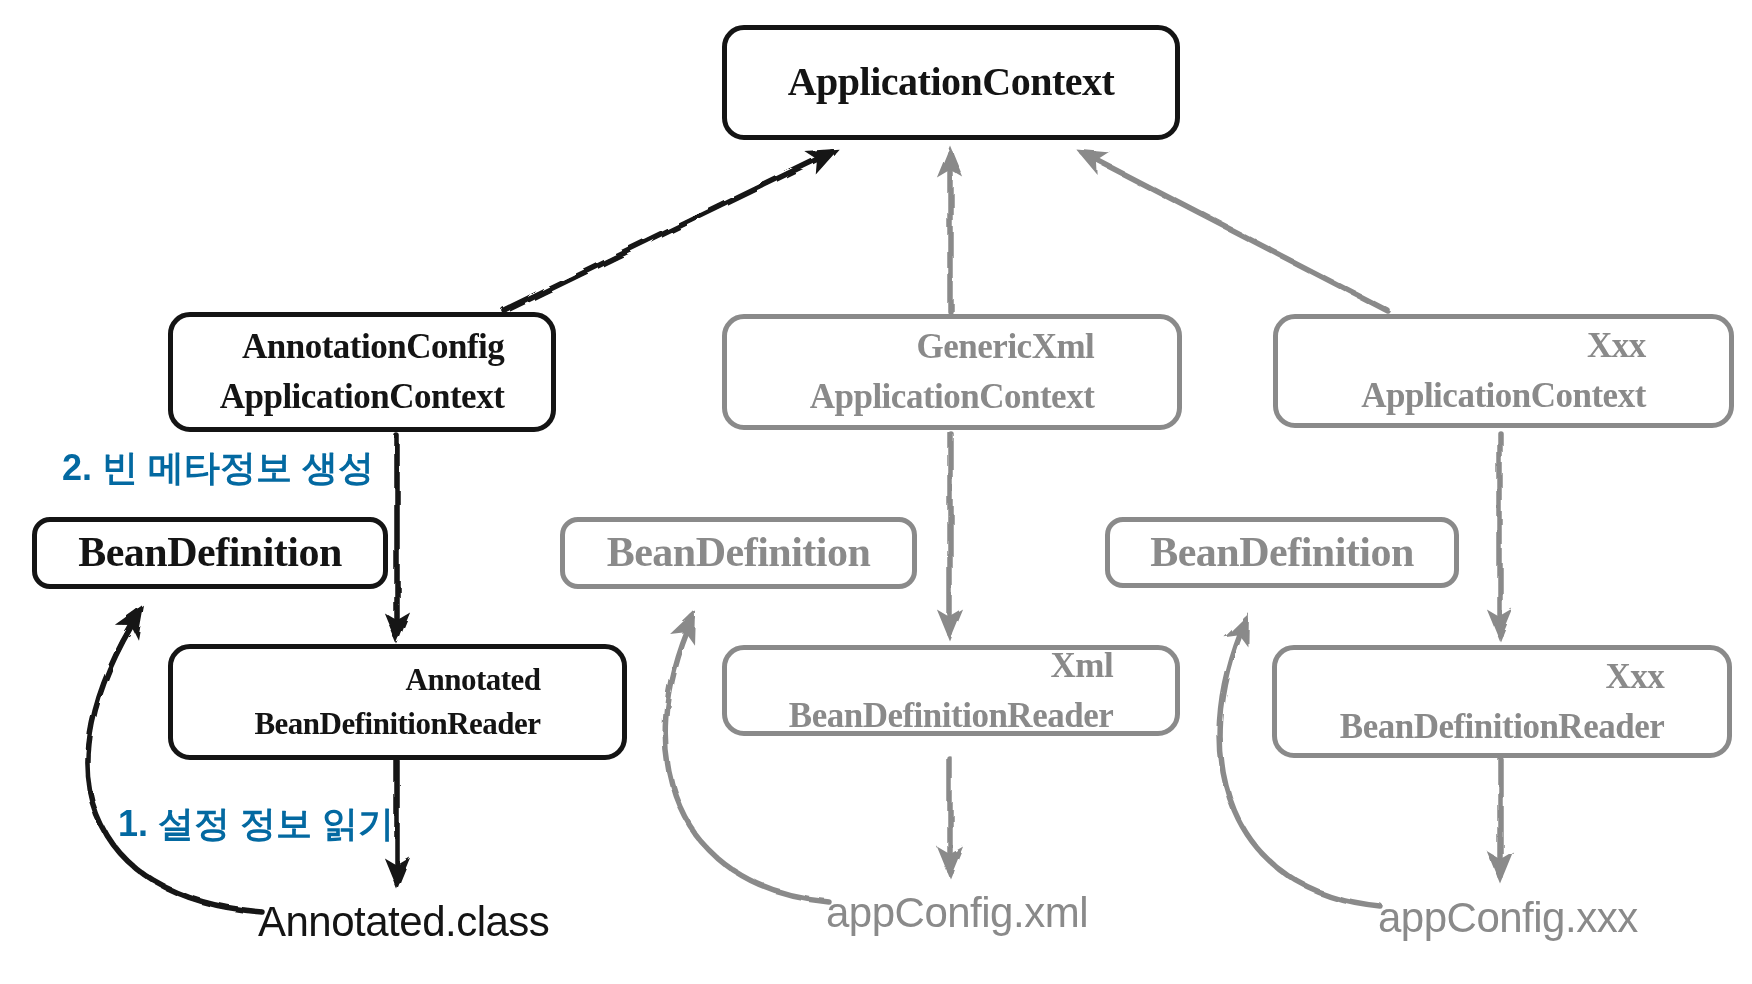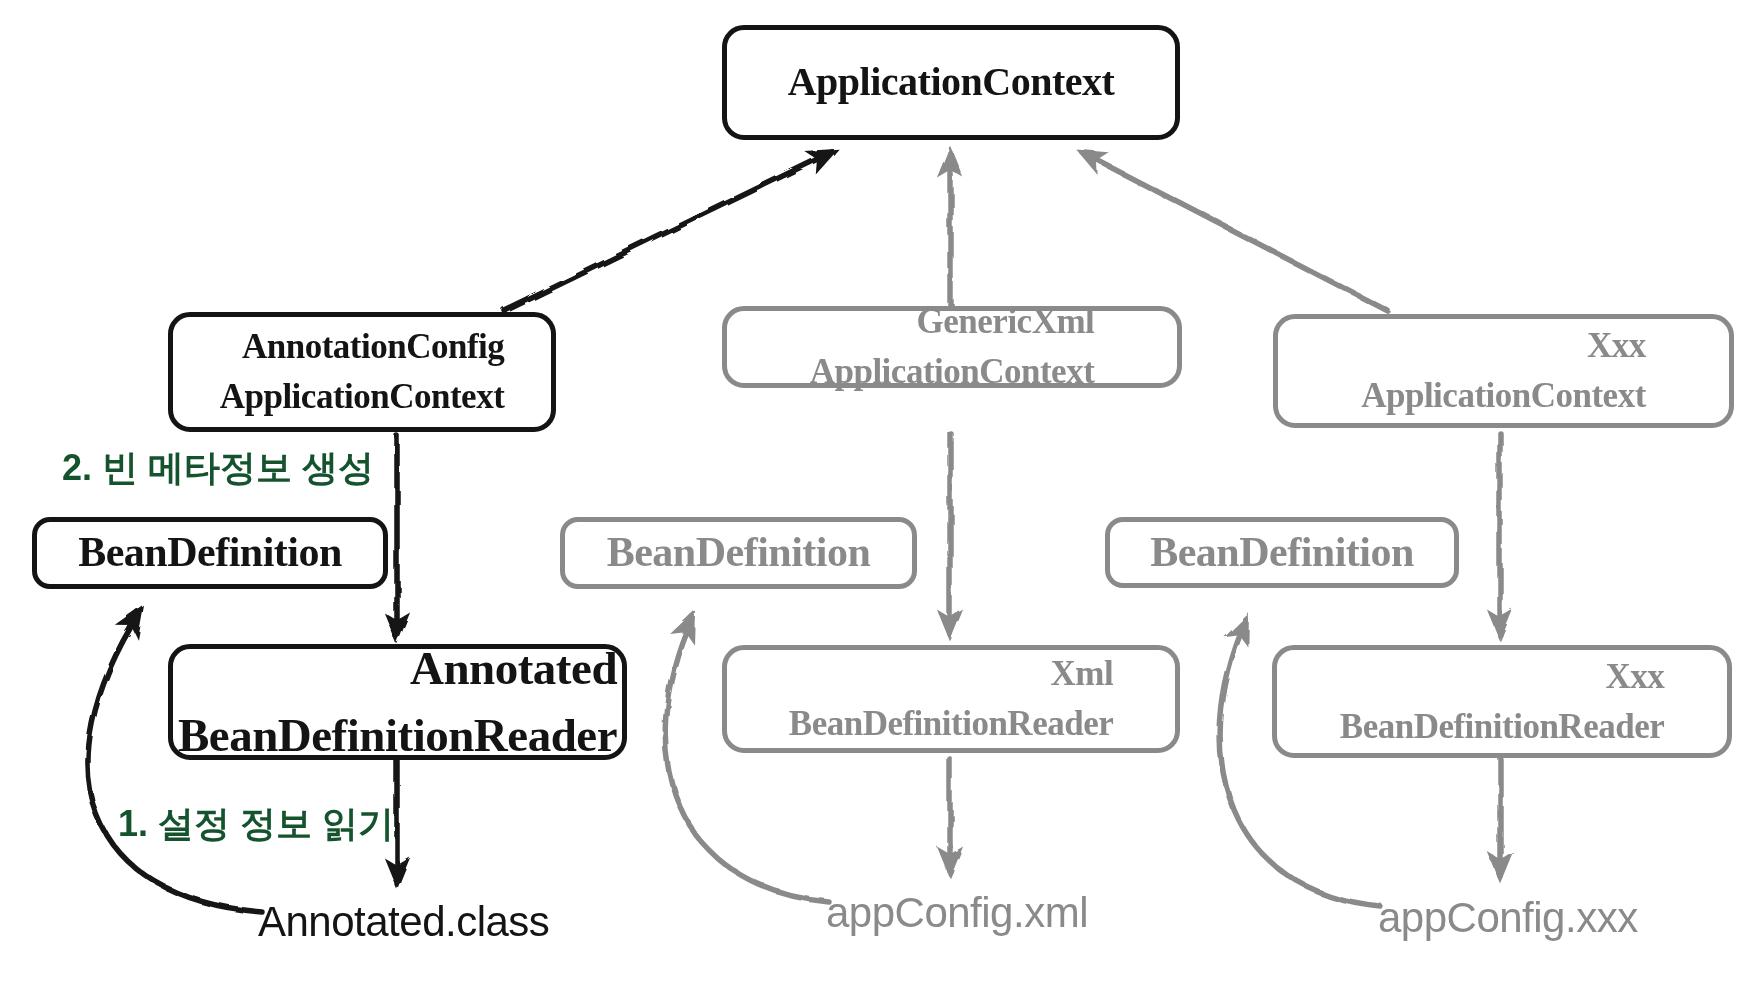--- a/index.html
+++ b/index.html
@@ -30,35 +30,35 @@
     white-space: pre-line;
     line-height: 1.42;
     letter-spacing: -0.5px;
     font-family: Liberation Serif, serif;
   }
   .node.black { border: 5px solid #141414; color: #141414; }
   .node.gray  { border: 5px solid #8a8a8a; color: #8a8a8a; }
 
   .root-node      { left: 722px;  top: 25px;  width: 458px; height: 115px; font-size: 40px; }
   .ctx-annotation { left: 168px;  top: 312px; width: 388px; height: 120px; font-size: 35px; }
-  .ctx-genericxml { left: 722px;  top: 306px; width: 460px; height: 82px; font-size: 35px; }
+  .ctx-genericxml { left: 722px;  top: 314px; width: 460px; height: 116px; font-size: 35px; }
   .ctx-xxx        { left: 1273px; top: 314px; width: 461px; height: 114px; font-size: 35px; }
   .bd-annotation  { left: 32px;   top: 517px; width: 356px; height: 72px;  font-size: 42px; border-radius: 18px; }
   .bd-genericxml  { left: 560px;  top: 517px; width: 357px; height: 72px;  font-size: 42px; border-radius: 18px; }
   .bd-xxx         { left: 1105px; top: 517px; width: 354px; height: 71px;  font-size: 42px; border-radius: 18px; }
-  .rd-annotation  { left: 168px;  top: 644px; width: 459px; height: 116px; font-size: 47px; }
-  .rd-genericxml  { left: 722px;  top: 645px; width: 458px; height: 108px; font-size: 35px; }
+  .rd-annotation  { left: 168px;  top: 644px; width: 459px; height: 116px; font-size: 31px; }
+  .rd-genericxml  { left: 722px;  top: 645px; width: 458px; height: 91px; font-size: 35px; }
   .rd-xxx         { left: 1272px; top: 645px; width: 460px; height: 113px; font-size: 35px; }
 
   .label {
     position: absolute;
     white-space: nowrap;
     line-height: 1.1;
   }
-  .step-label { font-weight: bold; color: #14532d; font-size: 36px; }
+  .step-label { font-weight: bold; color: #0369a1; font-size: 36px; }
   .step-2 { left: 62px;  top: 448px; }
   .step-1 { left: 118px; top: 804px; }
   .cfg-label { font-weight: normal; font-size: 42px; letter-spacing: -0.5px; }
   .cfg-black { color: #141414; }
   .cfg-gray  { color: #8a8a8a; }
   .cfg-annotation { left: 258px;  top: 899px; }
   .cfg-genericxml { left: 826px;  top: 890px; }
   .cfg-xxx        { left: 1378px; top: 895px; }
 </style>
 </head>

